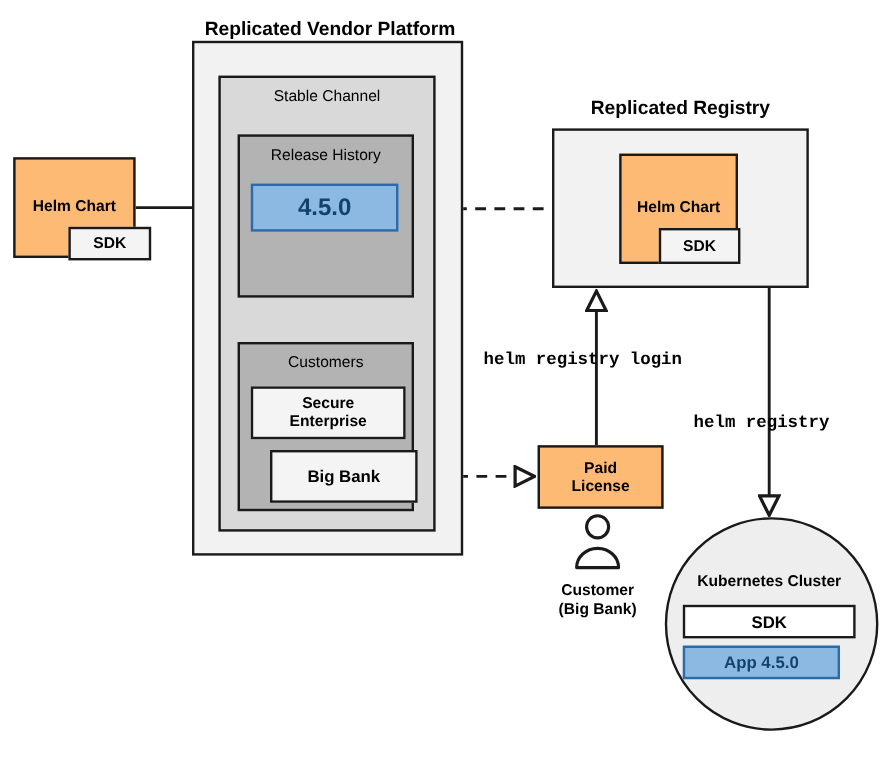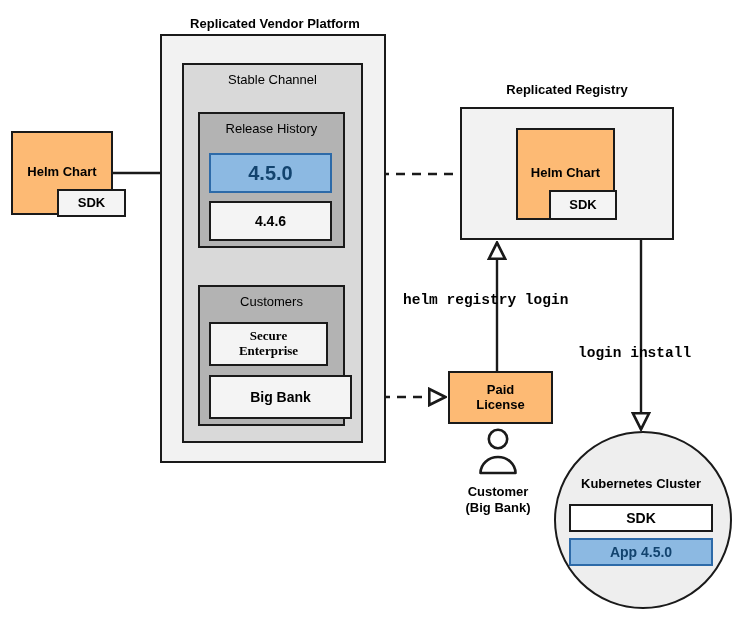--- a/index.html
+++ b/index.html
@@ -26,21 +26,21 @@
     align-items: center;
     justify-content: center;
     text-align: center;
     color: #000000;
     font-weight: bold;
     line-height: 1.15;
   }
   .title-label {
     position: absolute;
     font-weight: bold;
-    font-size: 13px;
+    font-size: 16px;
     color: #000000;
     text-align: center;
     white-space: nowrap;
   }
   .box {
     border: 2px solid #1a1a1a;
   }
   .fill-outer   { background: #f2f2f2; }
   .fill-mid     { background: #d9d9d9; }
   .fill-inner   { background: #b3b3b3; }
@@ -132,32 +132,29 @@
   <div class="node box fill-mid" style="left:182px; top:63px; width:181px; height:380px;">
     <span class="label-top">Stable Channel</span>
   </div>
 
   <div class="node box fill-inner" style="left:198px; top:112px; width:147px; height:136px;">
     <span class="label-top">Release History</span>
   </div>
   <div class="node box fill-blue" style="left:209px; top:153px; width:123px; height:40px; font-size:20px;">
     <span>4.5.0</span>
   </div>
-  <div class="node box fill-white" style="left:209px; top:201px; width:123px; height:40px; font-size:14px;">
-    <span>4.4.6</span>
-  </div>
 
   <div class="node box fill-inner" style="left:198px; top:285px; width:147px; height:141px;">
     <span class="label-top">Customers</span>
   </div>
-  <div class="node box fill-white" style="left:209px; top:322px; width:119px; height:44px; font-size:13px;font-family:Liberation Serif, serif;">
+  <div class="node box fill-white" style="left:209px; top:322px; width:129px; height:44px; font-size:13px;">
     <span class="multiline" style="white-space:pre-line;">Secure
 Enterprise</span>
   </div>
-  <div class="node box fill-white" style="left:209px; top:375px; width:143px; height:44px; font-size:14px;">
+  <div class="node box fill-white" style="left:225px; top:375px; width:123px; height:44px; font-size:14px;">
     <span>Big Bank</span>
   </div>
 
   <div class="title-label" style="left:460px; top:82px; width:214px;">Replicated Registry</div>
 
   <div class="node box fill-outer" style="left:460px; top:107px; width:214px; height:133px;"></div>
 
   <div class="node box fill-gray" style="left:516px; top:128px; width:99px; height:92px; font-size:13px;">
     <span style="position:absolute; top:36px; left:0; right:0;">Helm Chart</span>
   </div>
@@ -171,25 +168,25 @@
   </div>
 
   <svg class="person" style="left:475px; top:428px; width:46px; height:48px;" viewBox="0 0 46 48">
     <circle cx="23" cy="11" r="9.2" fill="#ffffff" stroke="#1a1a1a" stroke-width="2.6"></circle>
     <path d="M 5.5 45 A 17.5 16 0 0 1 40.5 45 Z" fill="#ffffff" stroke="#1a1a1a" stroke-width="2.6" stroke-linejoin="round"></path>
   </svg>
   <div class="plain-label" style="left:438px; top:500px; width:120px;">(Big Bank)</div>
   <div class="plain-label" style="left:438px; top:484px; width:120px;">Customer</div>
 
   <div class="mono" style="left:403px; top:292px;font-family:Liberation Mono, monospace;">helm registry login</div>
-  <div class="mono" style="left:578px; top:345px;">login install</div>
+  <div class="mono" style="left:578px; top:345px;">helm registry</div>
 
   <div class="circle" style="position:absolute; left:554px; top:431px; width:174px; height:174px;"></div>
   <div class="plain-label" style="left:554px; top:476px; width:174px;">Kubernetes Cluster</div>
 
   <div class="node box fill-white" style="left:569px; top:504px; width:144px; height:28px; font-size:14px; background:#ffffff;">
     <span>SDK</span>
   </div>
-  <div class="node box fill-blue" style="left:569px; top:538px; width:144px; height:28px; font-size:14px;">
+  <div class="node box fill-blue" style="left:569px; top:538px; width:131px; height:28px; font-size:14px;">
     <span>App 4.5.0</span>
   </div>
 
 </div>
 
 </body></html>

